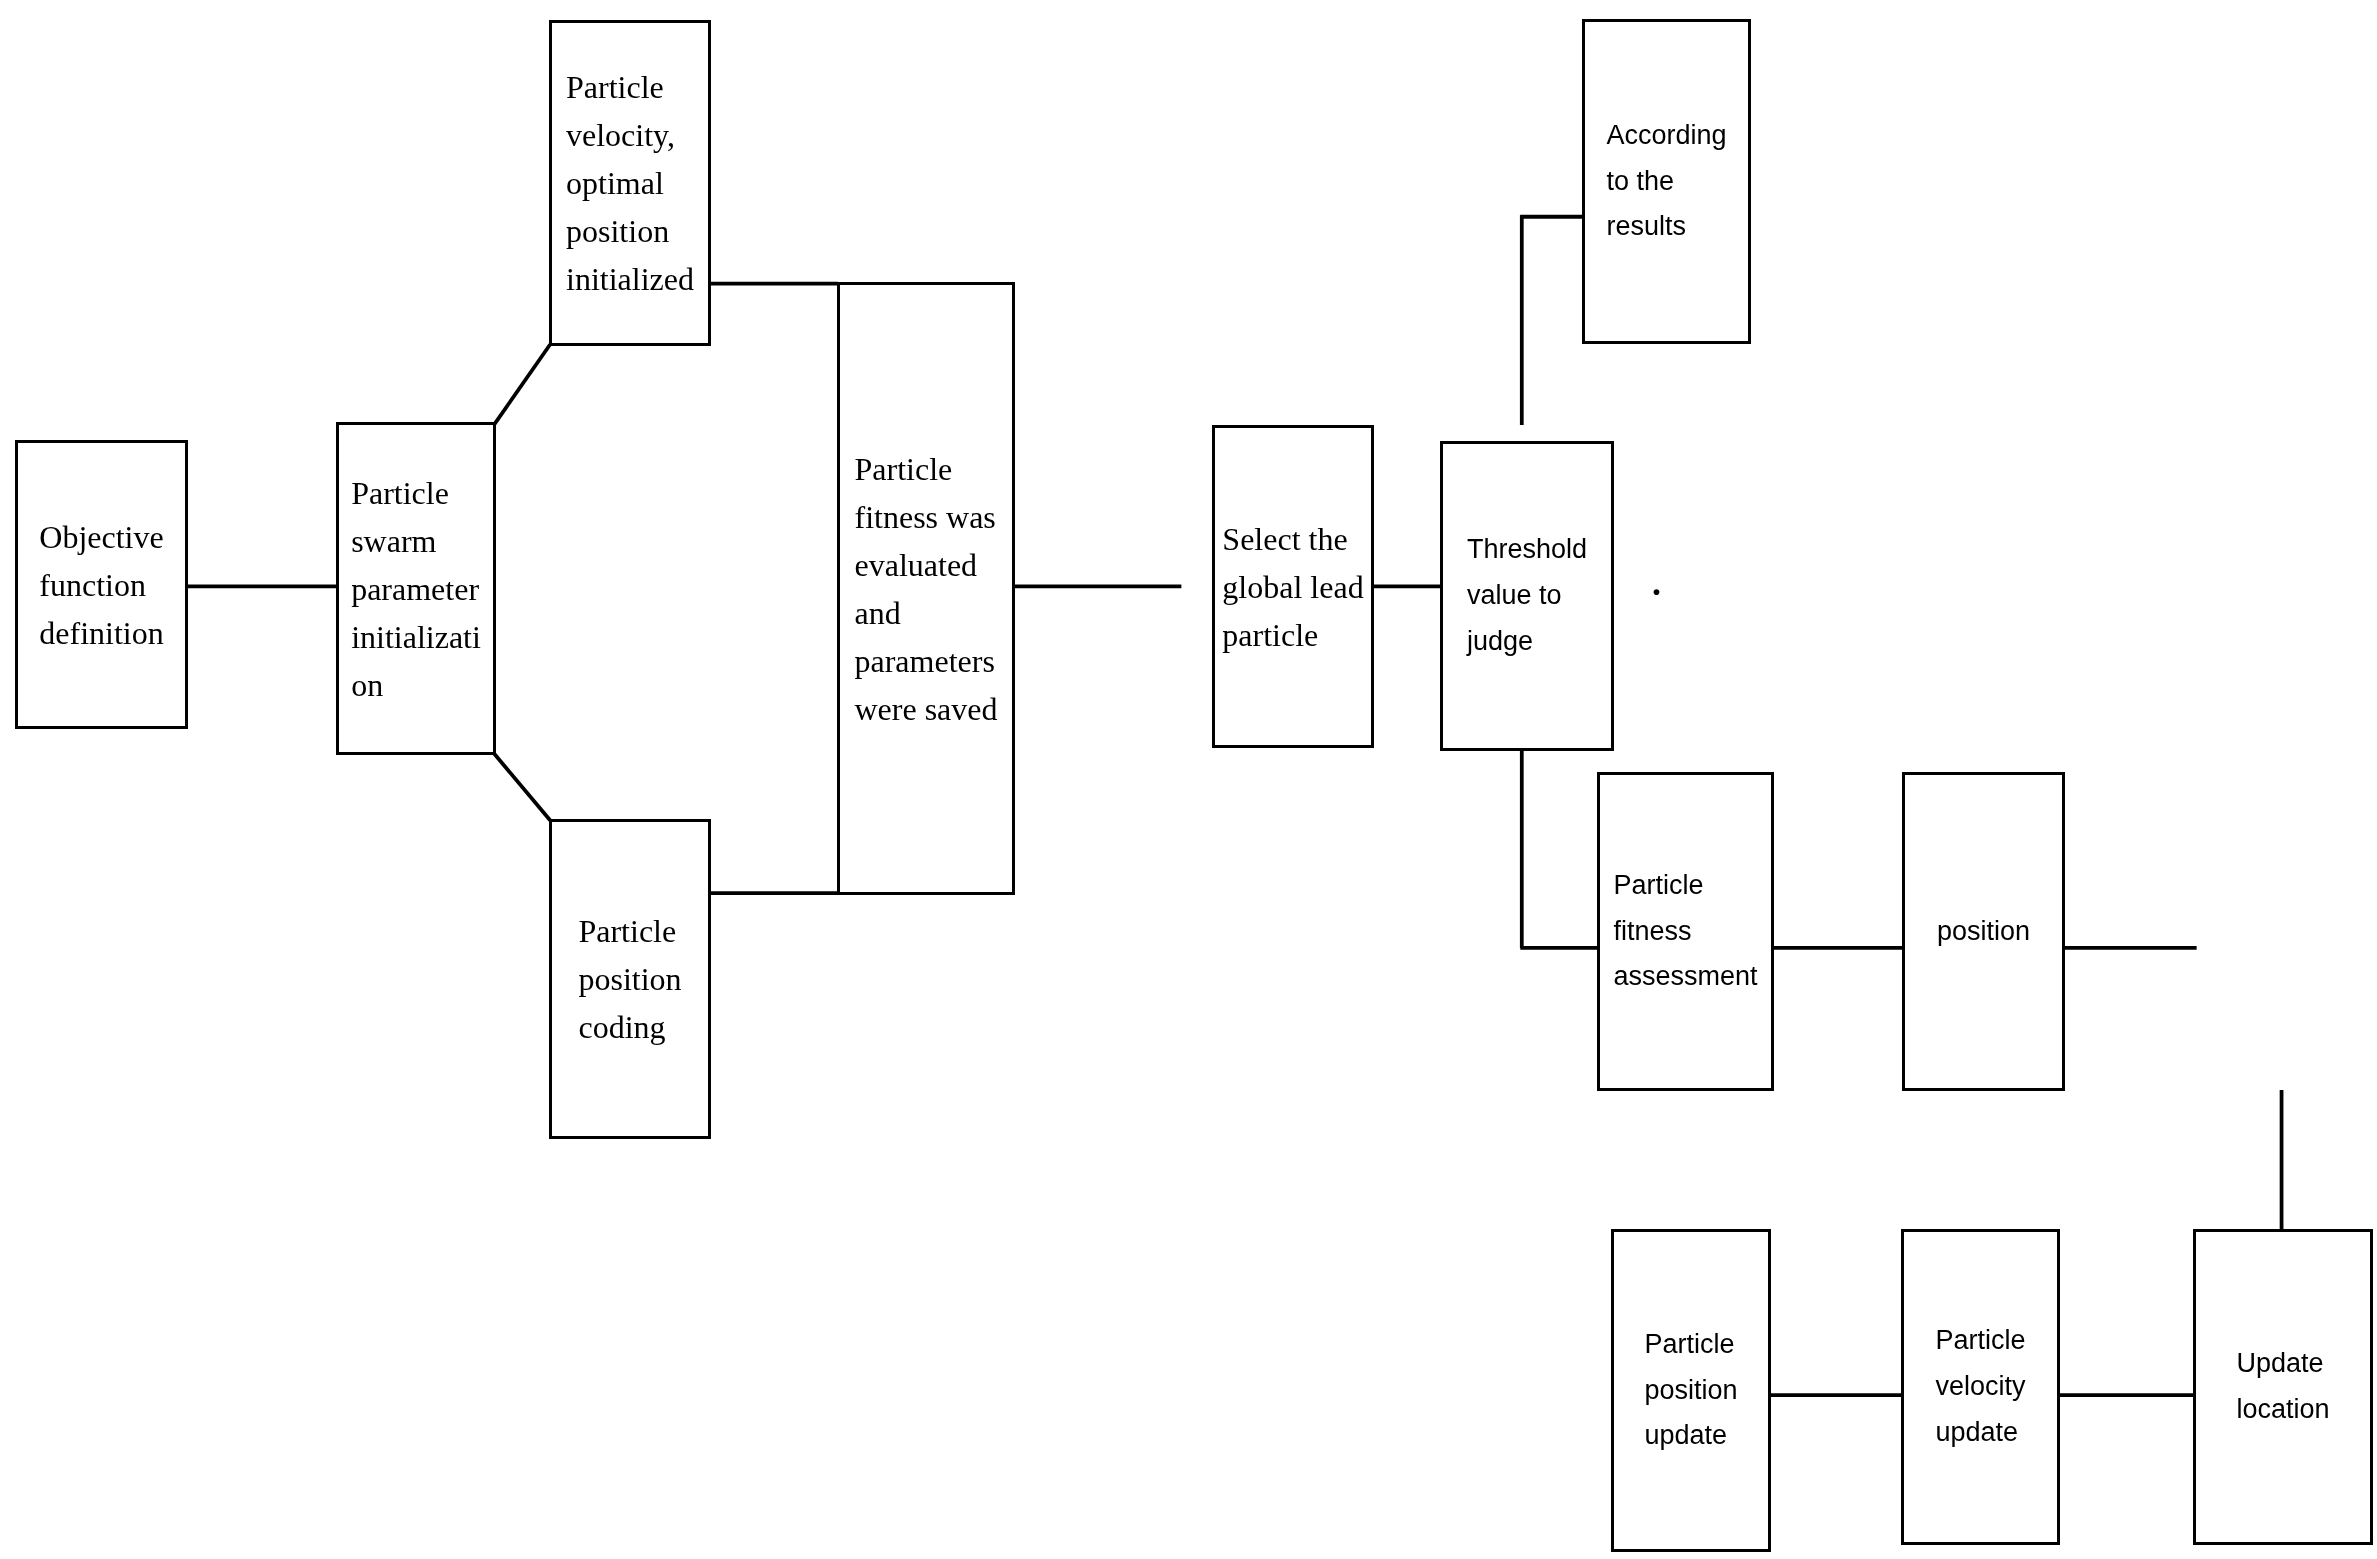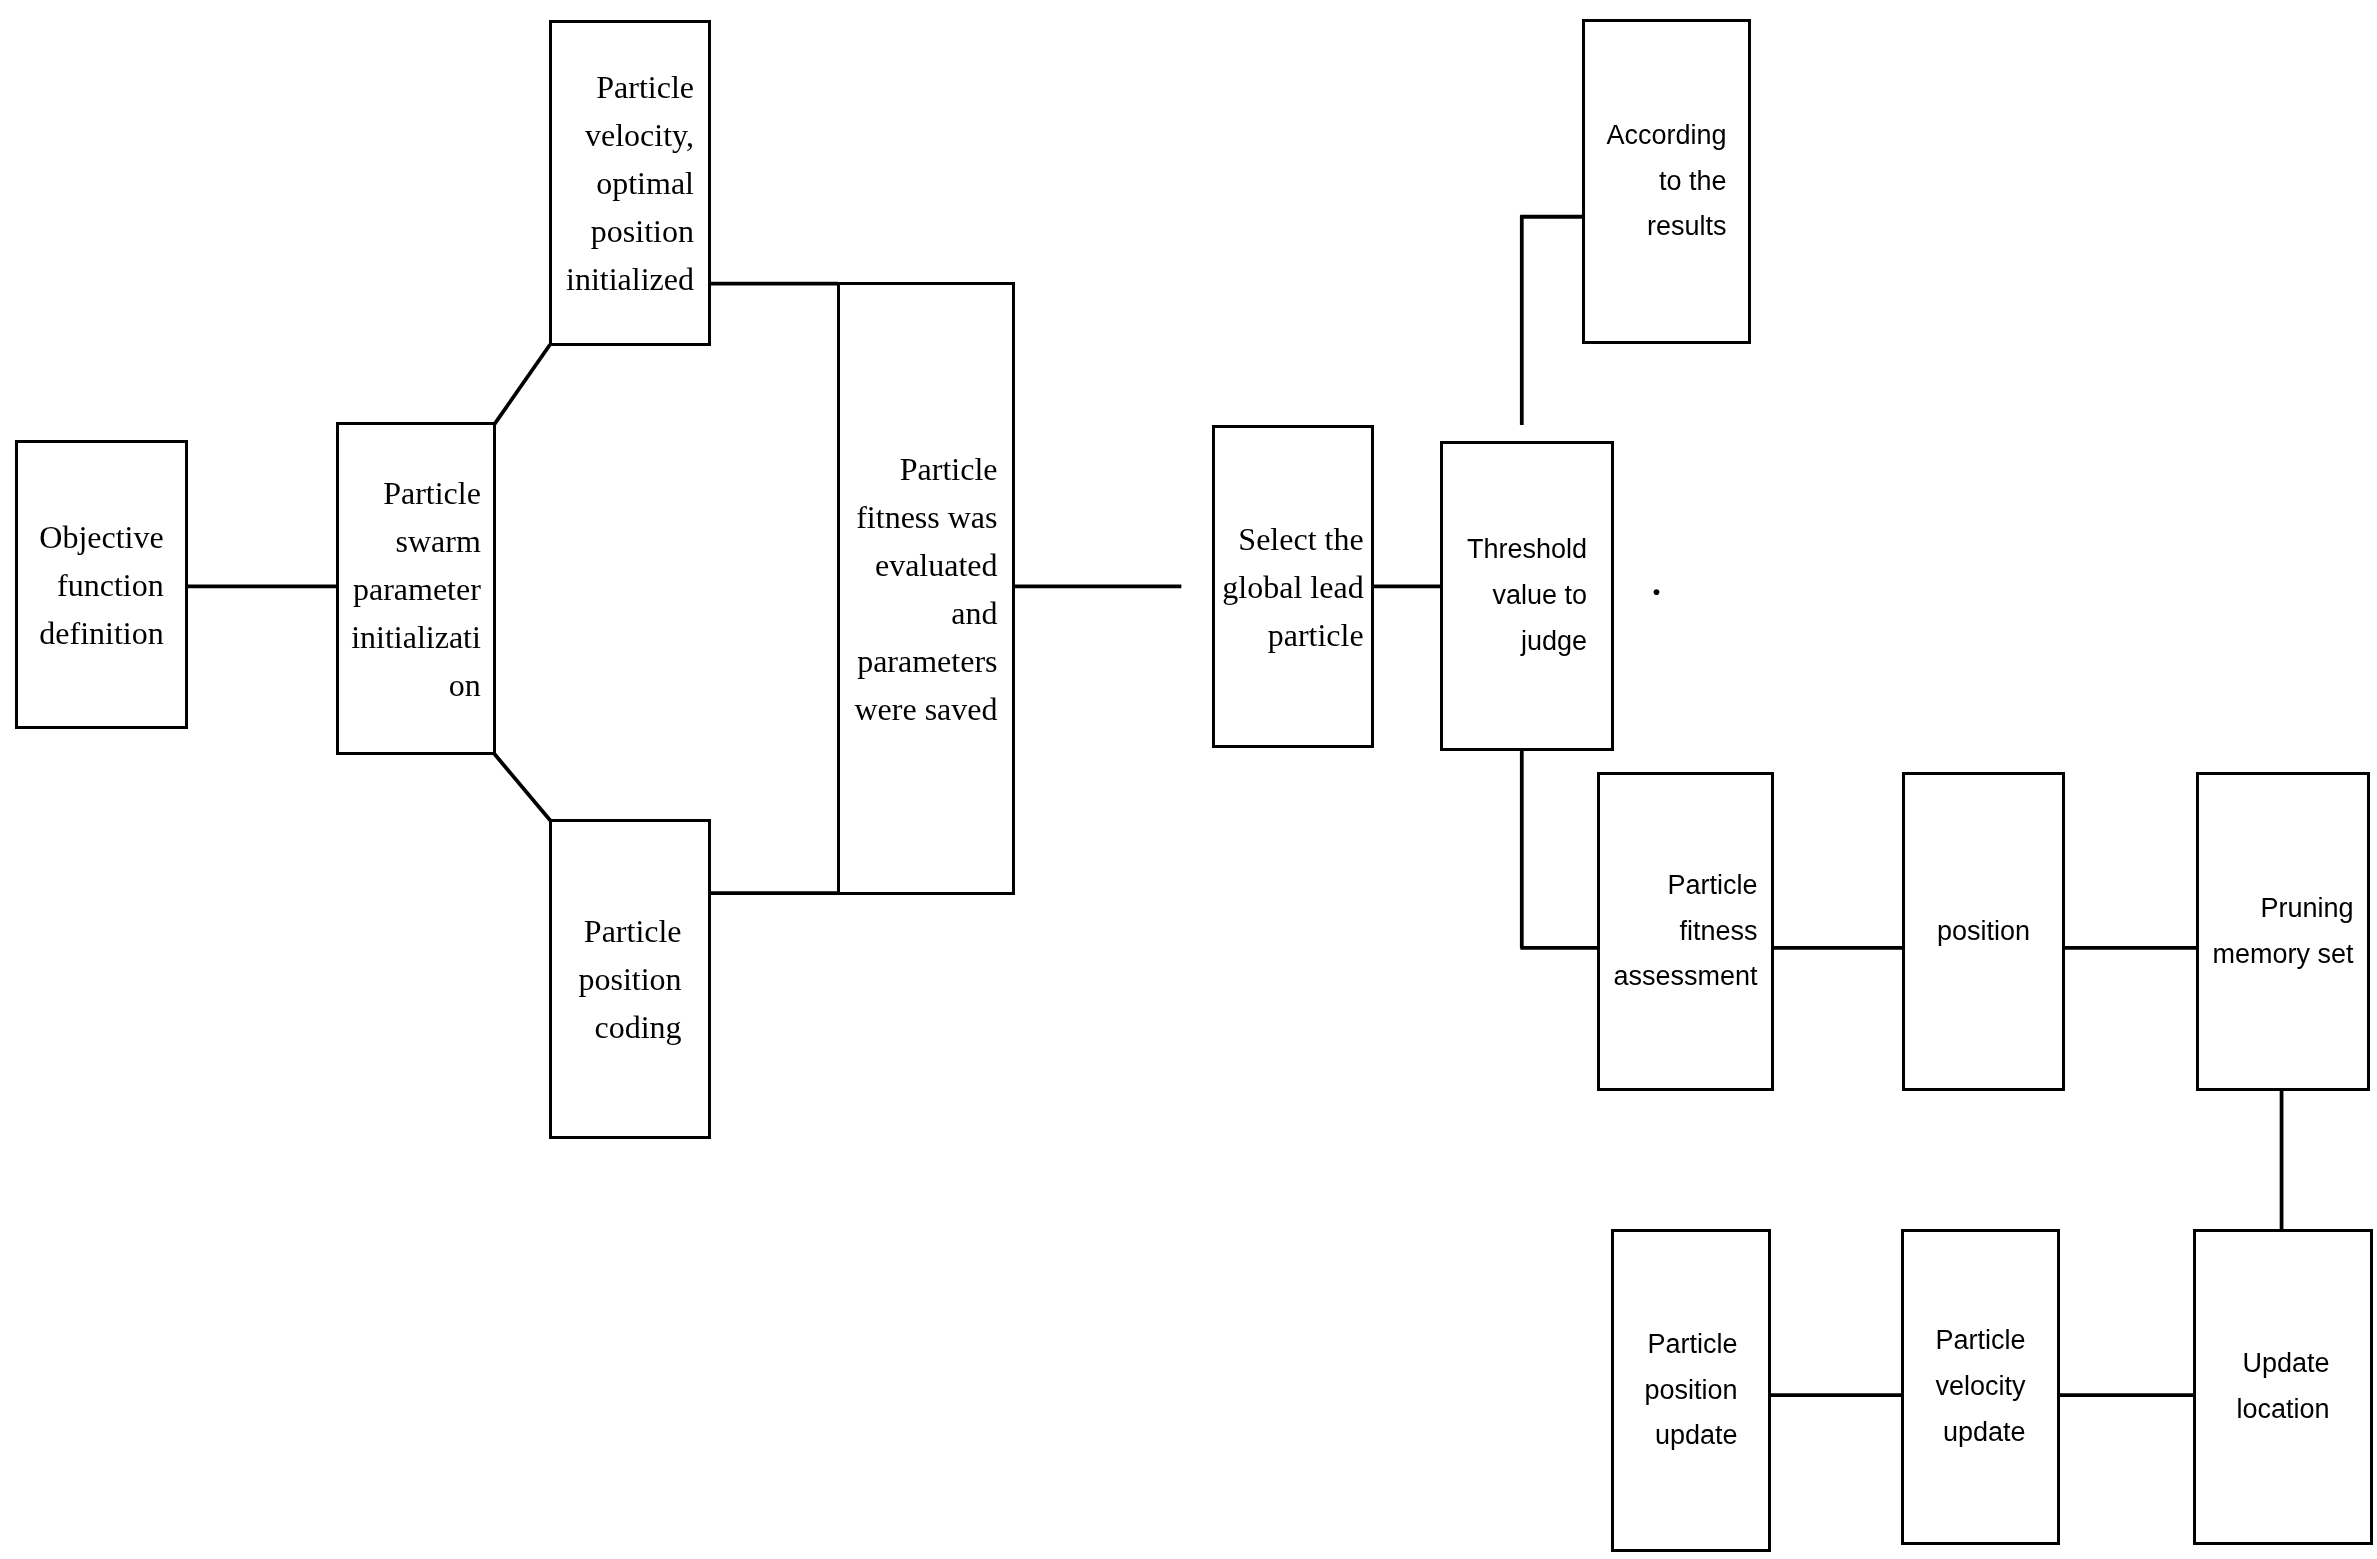--- a/index.html
+++ b/index.html
@@ -23,21 +23,21 @@
   }
   .box {
     position: absolute;
     box-sizing: border-box;
     border: 3.8px solid #000000;
     background: #ffffff;
     color: #000000;
     display: flex;
     align-items: center;
     justify-content: center;
-    text-align: right;
+    text-align: left;
   }
   .box span {
     display: block;
     white-space: pre-line;
   }
   .serif {
     font-family: "Liberation Serif", "DejaVu Serif", serif;
     font-size: 32px;
     line-height: 1.5;
   }
@@ -154,24 +154,20 @@
   <div class="box mono" style="left:1597px; top:772px; width:177px; height:319px;">
     <span>Particle
 fitness
 assessment</span>
   </div>
 
   <div class="box mono" style="left:1902px; top:772px; width:163px; height:319px;">
     <span>position</span>
   </div>
 
-  <div class="box mono" style="left:2196px; top:772px; width:174px; height:319px;">
-    <span>Pruning
-memory set</span>
-  </div>
 
   <div class="box mono" style="left:2193px; top:1229px; width:180px; height:316px;">
     <span>Update
 location</span>
   </div>
 
   <div class="box mono" style="left:1901px; top:1229px; width:159px; height:316px;">
     <span>Particle
 velocity
 update</span>

